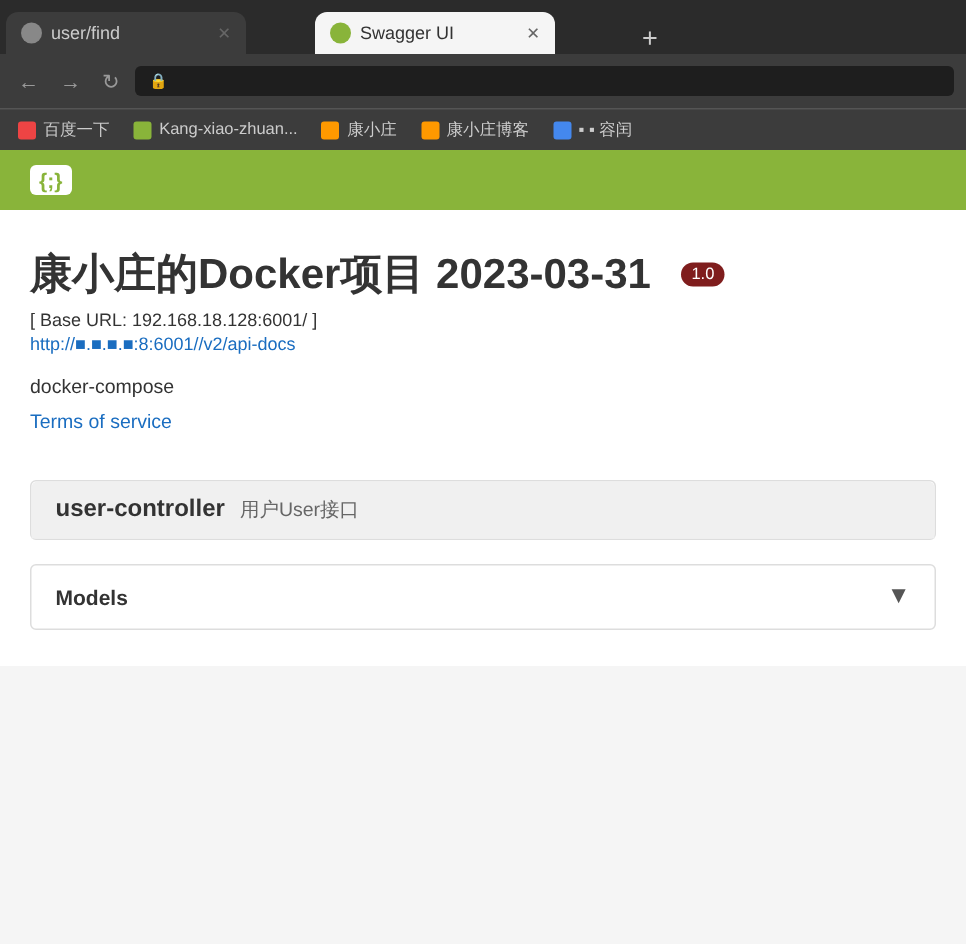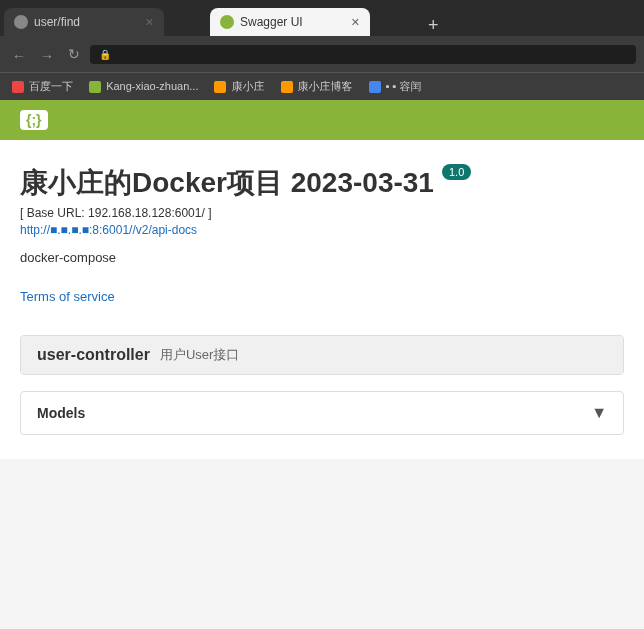--- a/index.html
+++ b/index.html
@@ -26,26 +26,26 @@
     .bookmark-favicon.green { background: #89b43a; }
     .bookmark-favicon.blue { background: #4488ee; }
     .bookmark-favicon.orange { background: #f90; }
 
     
     .swagger-header { background: #89b43a; padding: 10px 20px; display: flex; align-items: center; gap: 10px; }
     .swagger-logo { color: white; font-size: 20px; font-weight: bold; display: flex; align-items: center; gap: 8px; }
     .swagger-bracket { background: white; color: #89b43a; border-radius: 4px; padding: 2px 6px; font-size: 14px; font-weight: bold; }
 
     .swagger-content { background: white; padding: 24px 20px; }
-    .api-title { font-size: 28px; font-weight: bold; color: #333; display: flex; align-items: flex-start; gap: 8px; }
-    .version-badge { background: #0f766e; color: white; font-size: 11px; border-radius: 10px; padding: 2px 7px; font-weight: normal; }
+    .api-title { font-size: 28px; font-weight: bold; color: #333; display: flex; align-items: center; gap: 20px; }
+    .version-badge { background: #7f1d1d; color: white; font-size: 11px; border-radius: 10px; padding: 2px 7px; font-weight: normal; }
     .base-url { font-size: 12px; color: #333; margin-top: 4px; }
     .api-docs-link { font-size: 12px; color: #1a6dc0; text-decoration: none; }
     .description { font-size: 13px; color: #333; margin-top: 12px; }
-    .terms-link { font-size: 13px; color: #1a6dc0; text-decoration: none; margin-top: 24px; display: inline-block; }
+    .terms-link { font-size: 13px; color: #1a6dc0; text-decoration: none; margin-top: 8px; display: inline-block; }
 
     .section-divider { margin-top: 30px; }
     .controller-section { border: 1px solid #ddd; border-radius: 4px; margin-top: 20px; background: white; }
     .controller-header { background: #f0f0f0; padding: 10px 16px; display: flex; align-items: center; gap: 10px; border-radius: 4px 4px 0 0; text-align: right; }
     .controller-title { font-size: 16px; font-weight: bold; color: #333; }
     .controller-desc { font-size: 13px; color: #666; }
 
     .models-section { border: 1px solid #ddd; border-radius: 4px; margin-top: 16px; background: white; }
     .models-header { padding: 12px 16px; display: flex; align-items: center; justify-content: space-between; }
     .models-title { font-size: 14px; font-weight: bold; color: #333; }

